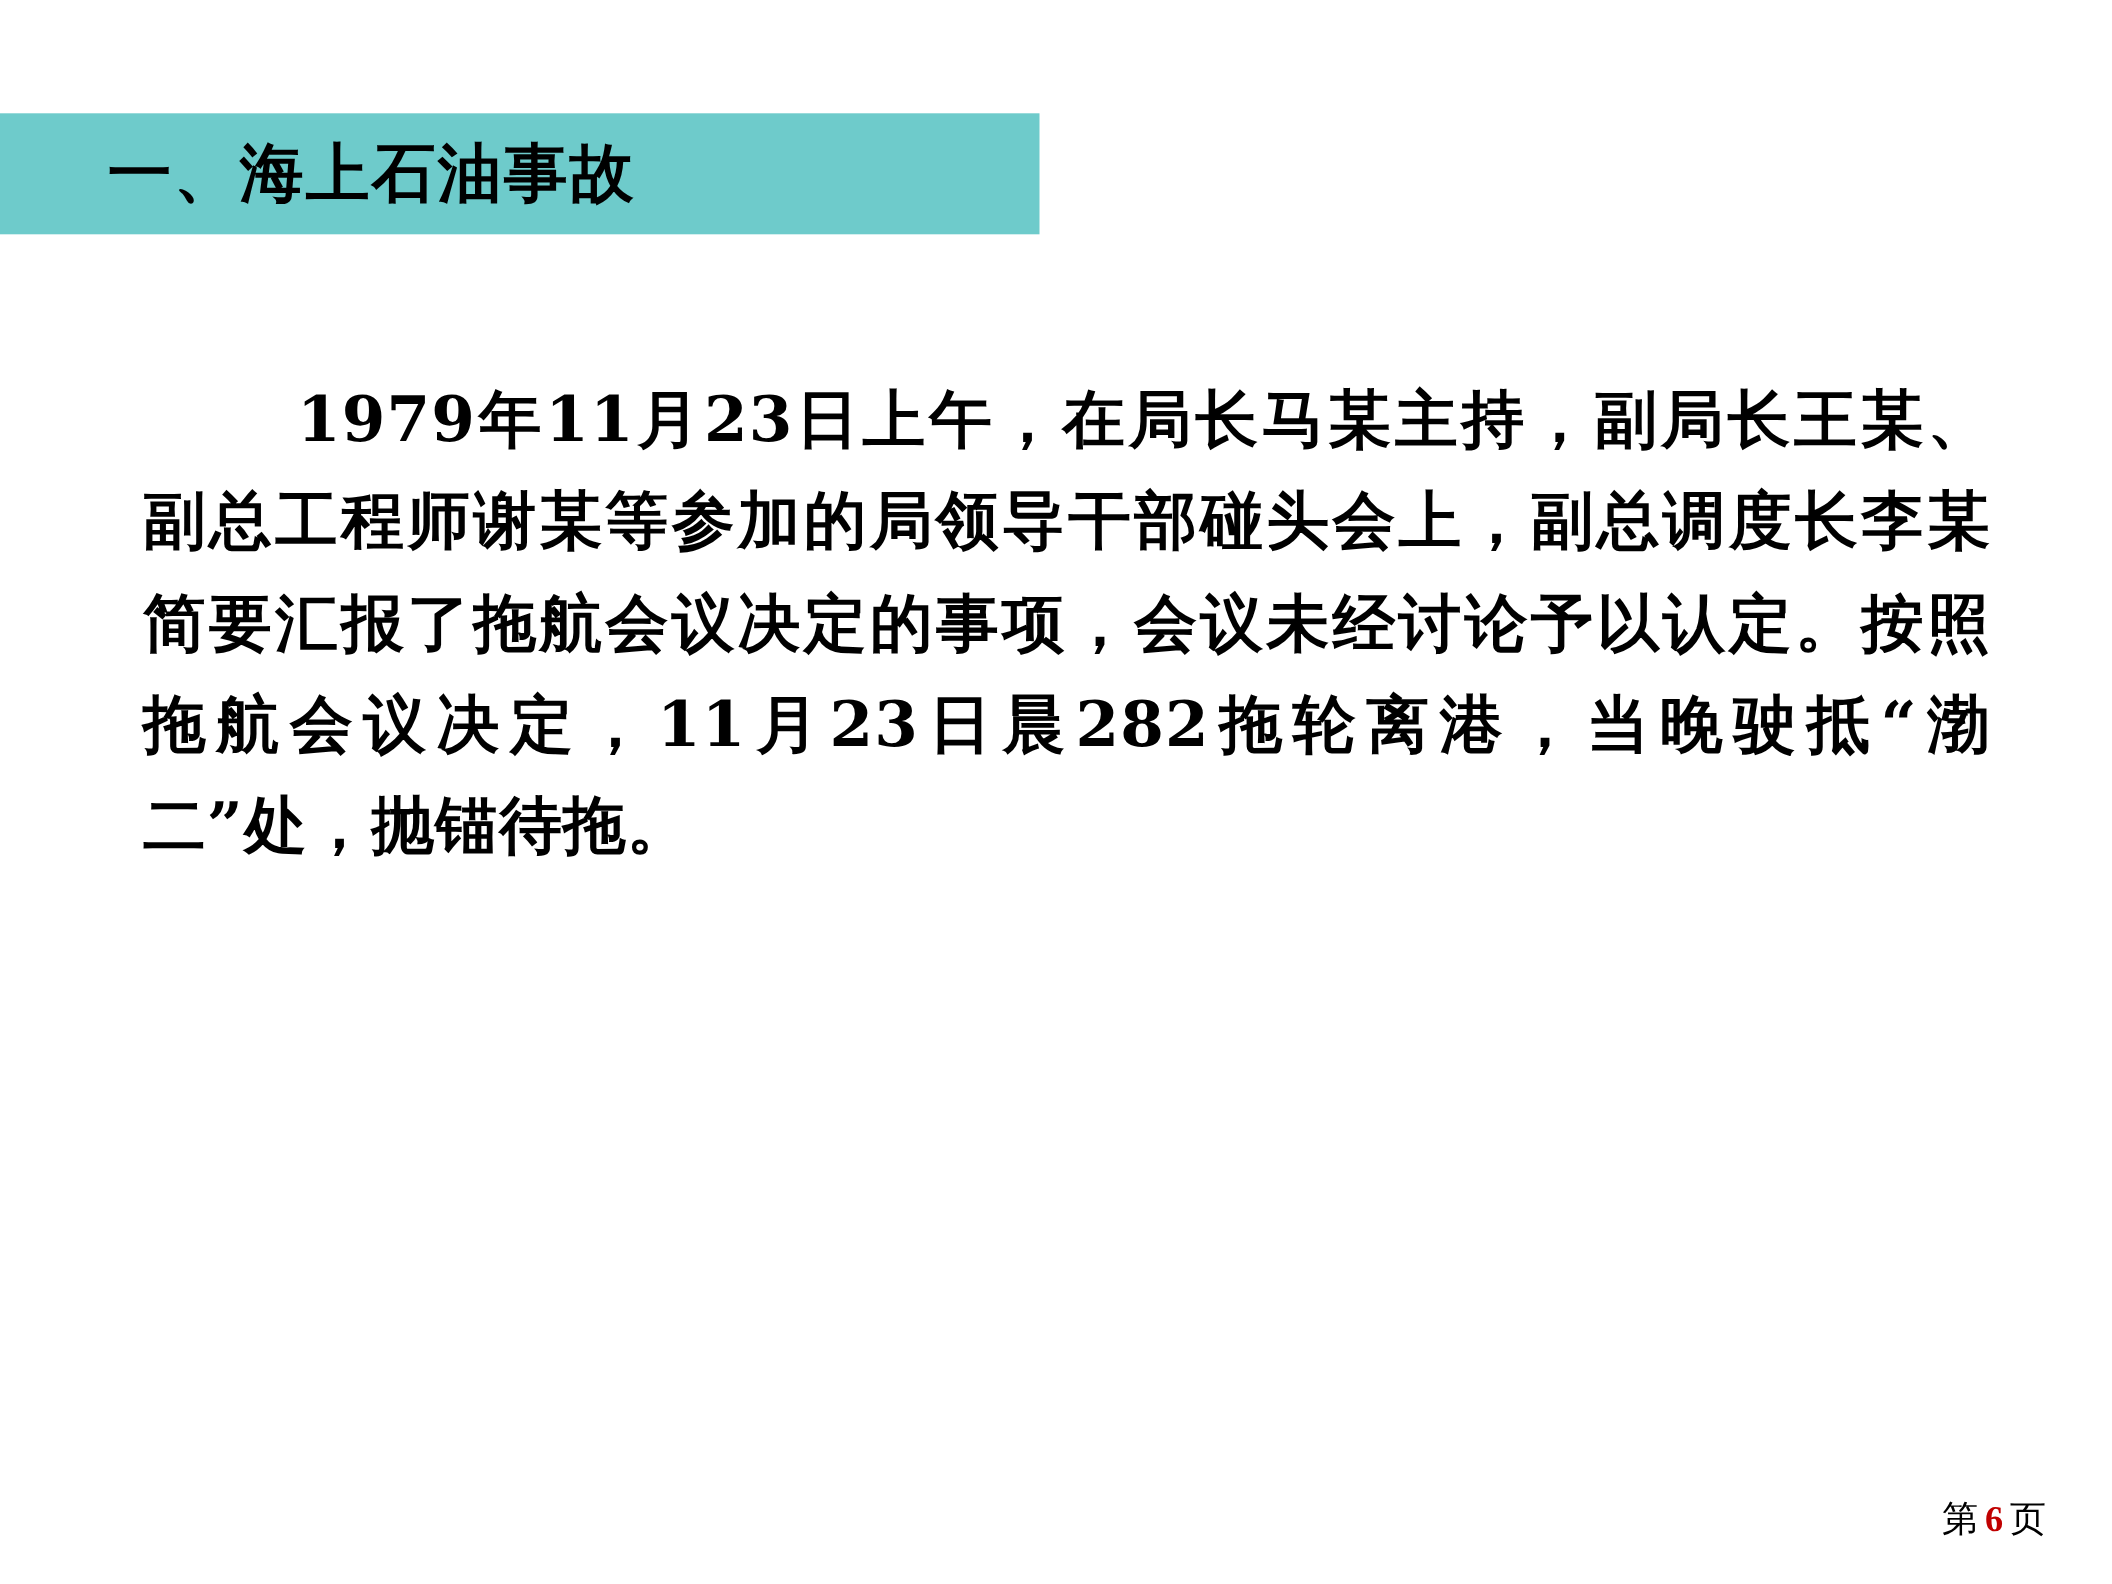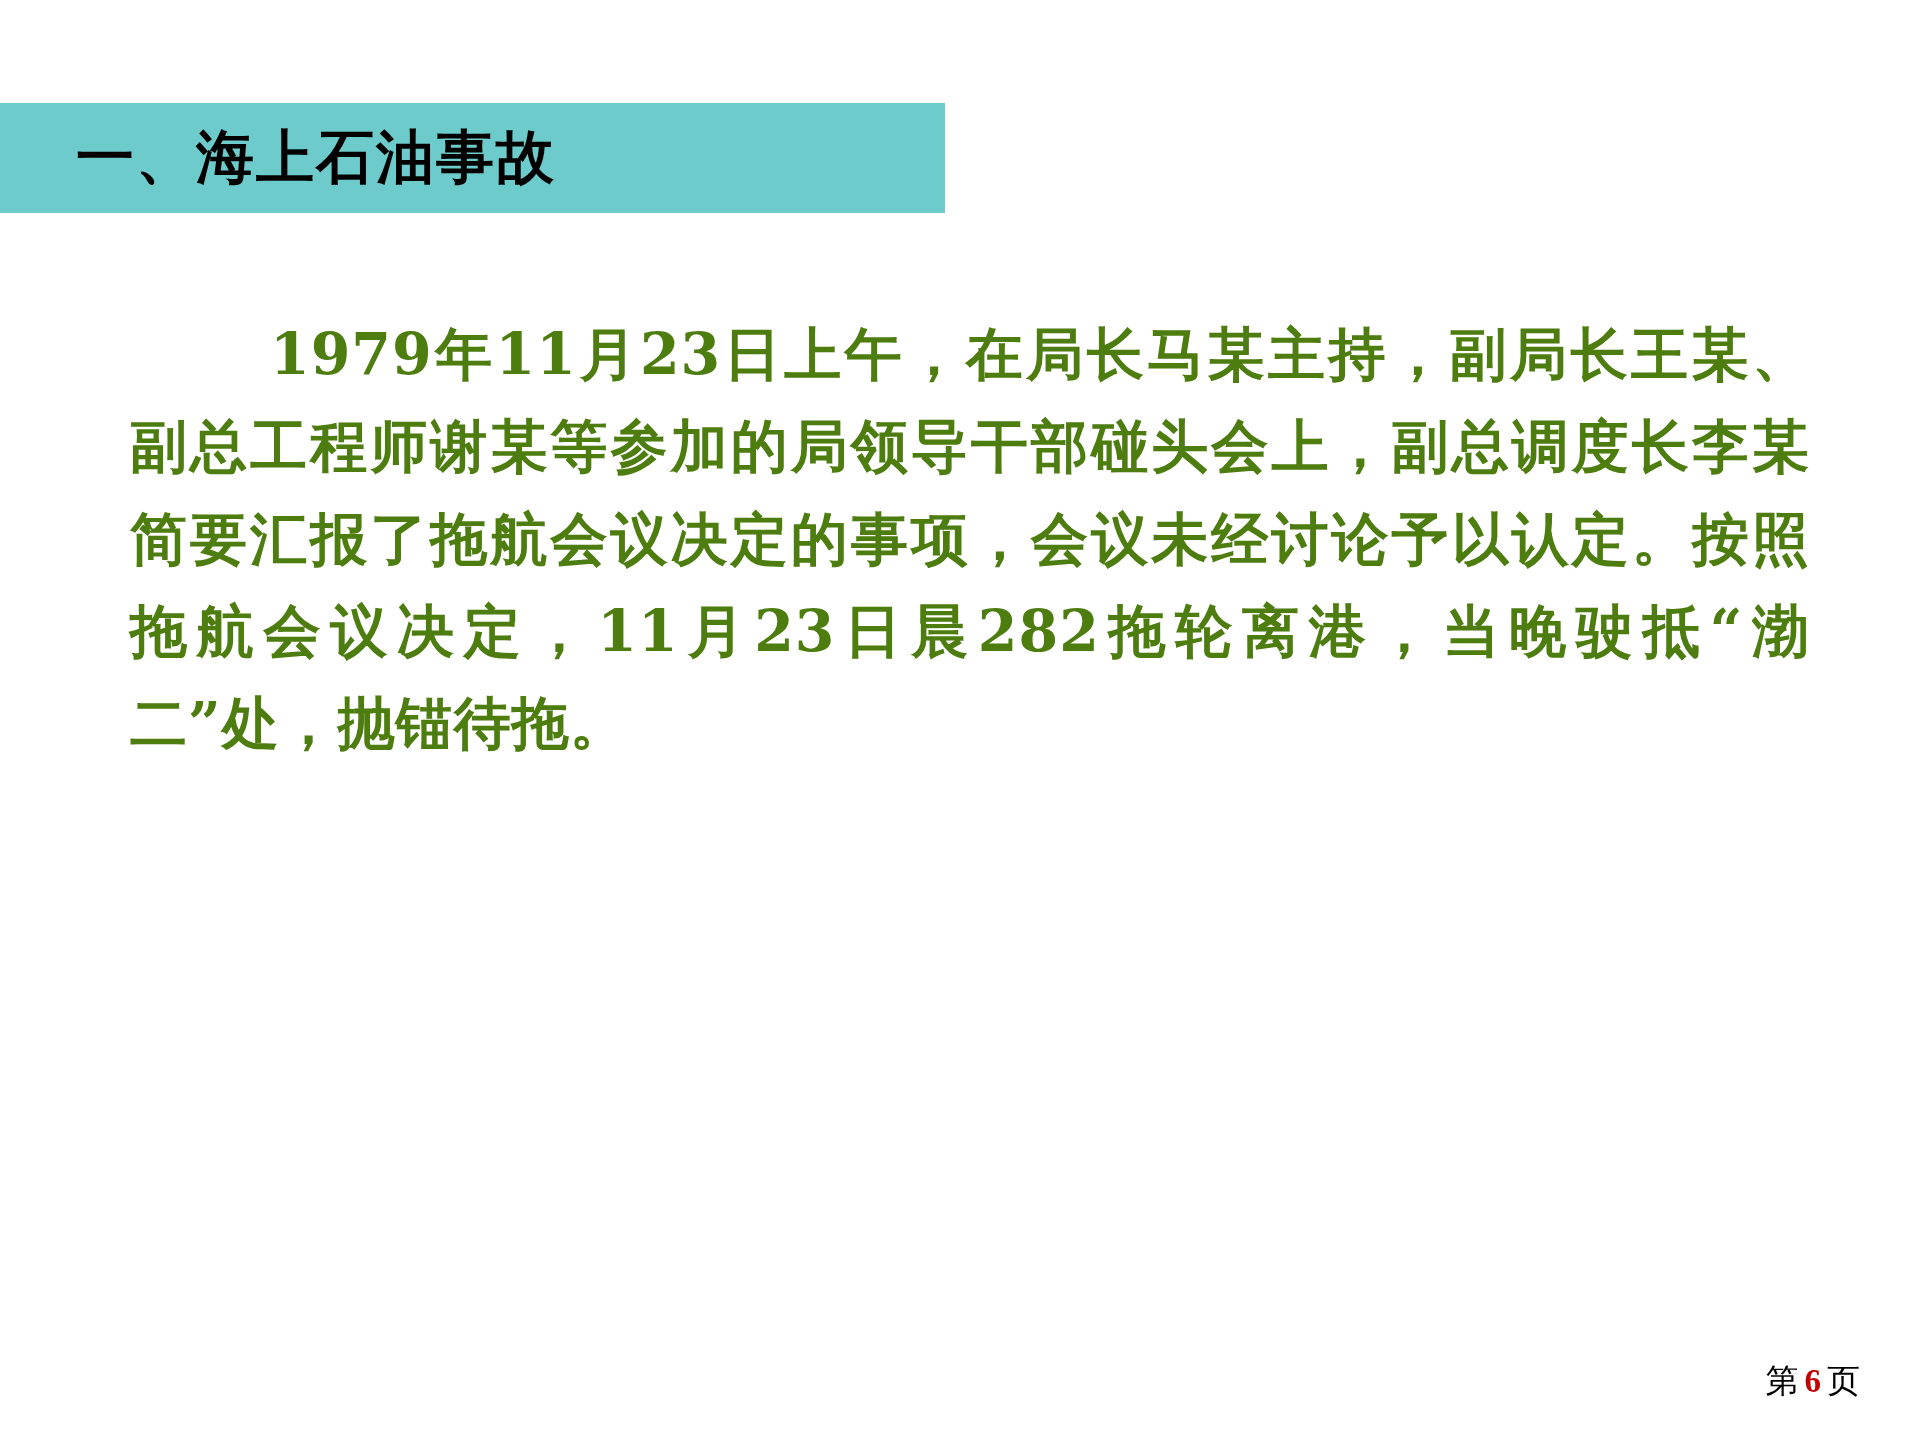--- a/index.html
+++ b/index.html
@@ -28,33 +28,33 @@
     background: #6ecbcb;
     display: flex;
     align-items: center;
   }
   .title-text {
     font-family: "DejaVu Serif", "Liberation Serif", serif;
     font-size: 58px;
     font-weight: bold;
     color: #000000;
     letter-spacing: 2px;
-    margin-left: 76px;
+    margin-left: 98px;
     white-space: nowrap;
   }
   .body-text {
     position: absolute;
     left: 130px;
-    top: 308px;
+    top: 336px;
     width: 1680px;
     font-family: "DejaVu Serif", "Liberation Serif", serif;
     font-size: 57px;
     font-weight: bold;
     line-height: 1.62;
-    color: #4d7c0f;
+    color: #000000;
     text-indent: 140px;
     text-align: justify;
     text-justify: inter-ideograph;
     letter-spacing: 1px;
   }
   .page-number {
     position: absolute;
     right: 60px;
     bottom: 36px;
     font-family: "Liberation Serif", serif;

